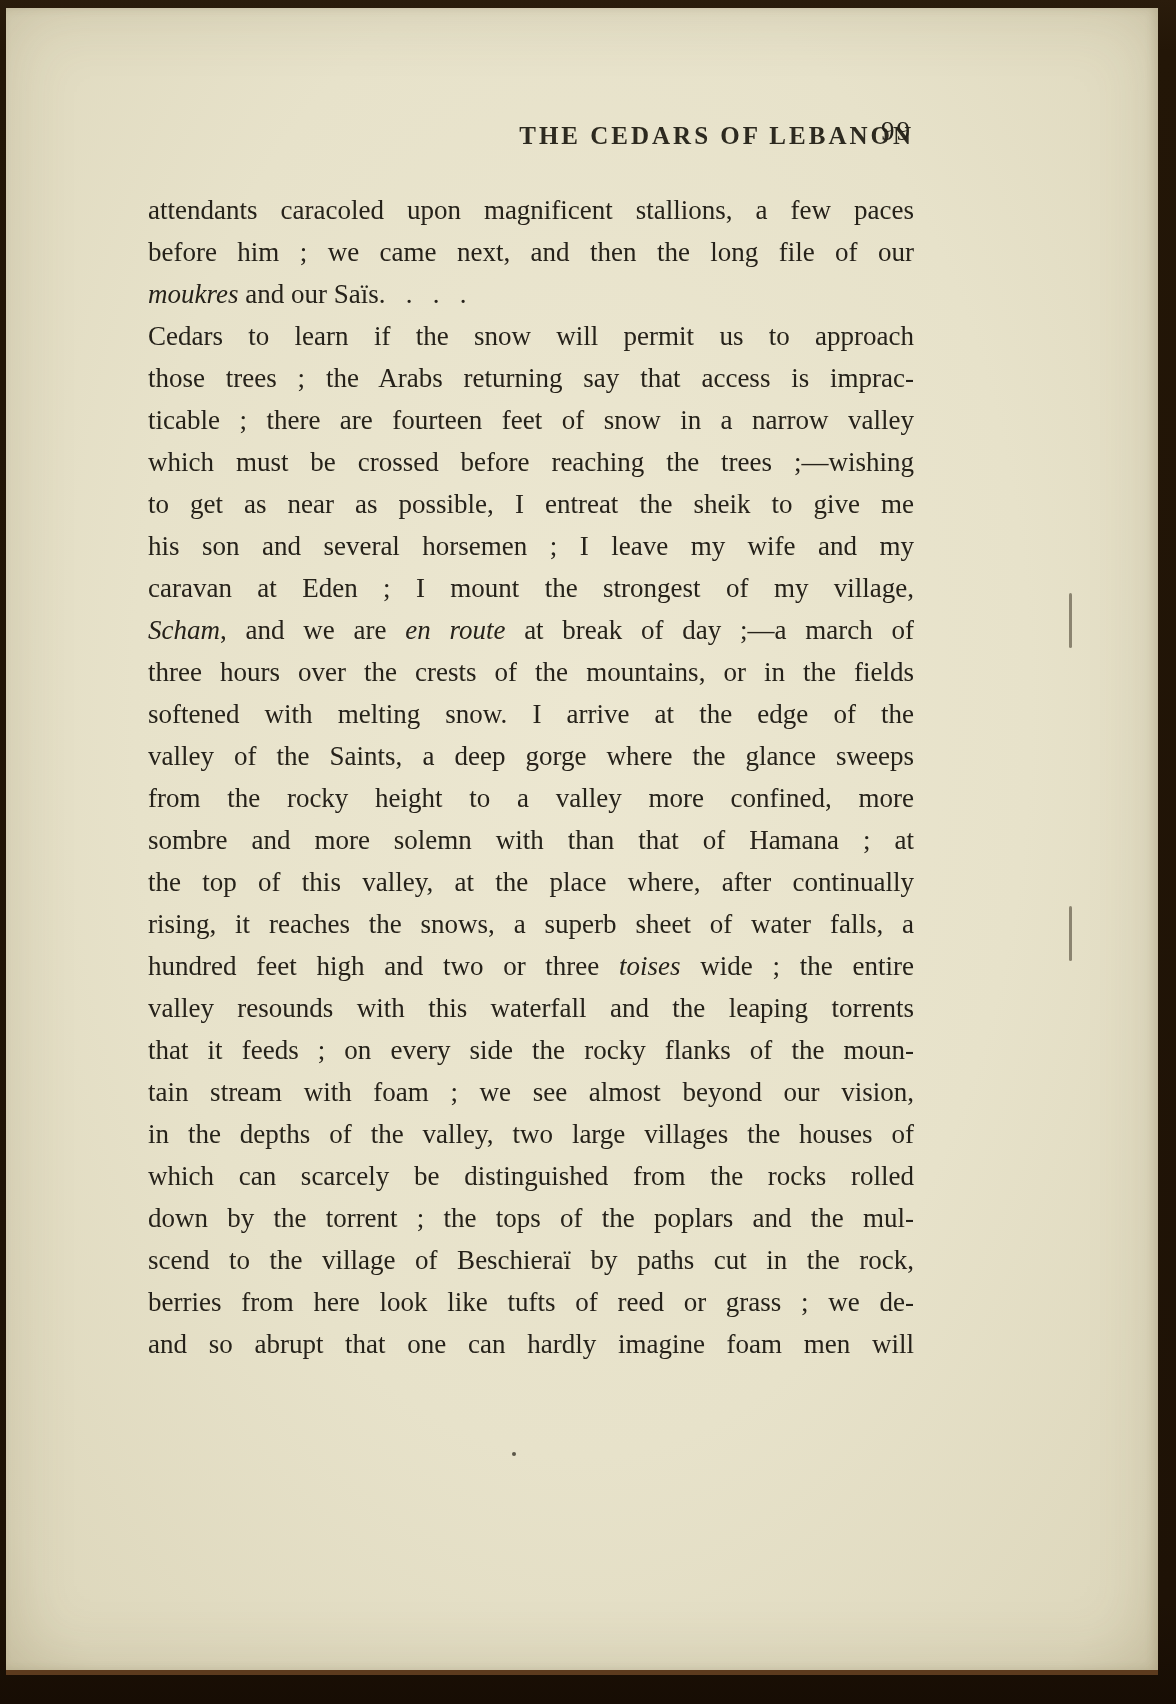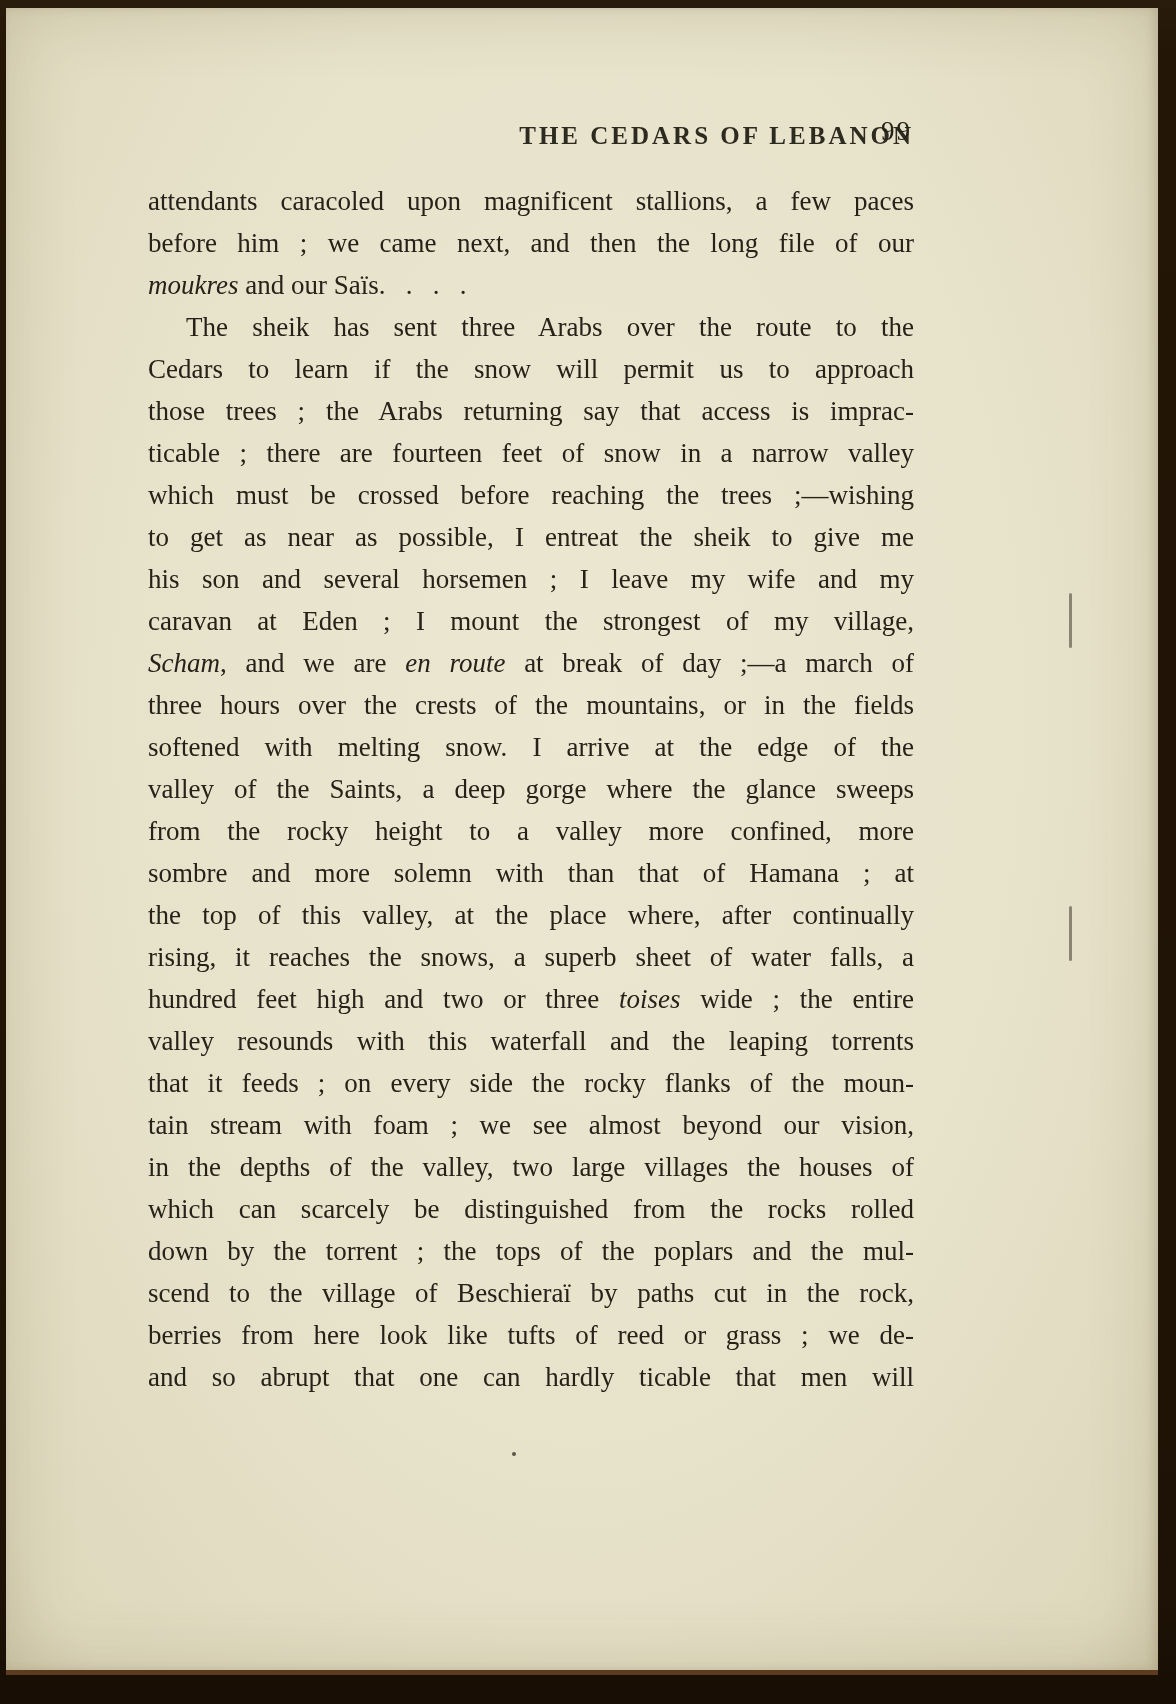--- a/index.html
+++ b/index.html
@@ -48,21 +48,21 @@
   }
   .pagenum {
     position: absolute;
     right: 2px;
     top: 0;
     font-size: 27px;
     letter-spacing: 2px;
     color: #26231b;
   }
   .text {
-    margin-top: 24px;
+    margin-top: 33px;
     font-size: 27px;
     line-height: 42px;
     color: #26221a;
     text-align: justify;
   }
   .line {
     height: 42px;
     text-align: justify;
     text-align-last: justify;
     text-justify: inter-word;
@@ -103,21 +103,20 @@
       <span class="title">THE CEDARS OF LEBANON</span>
       <span class="pagenum">99</span>
     </div>
     <div class="text">
         <div class="paragraph">
           <div class="line">attendants caracoled upon magnificent stallions, a few paces</div>
           <div class="line">before him ; we came next, and then the long file of our</div>
           <div class="line noJustify"><i>moukres</i> and our Saïs.&nbsp;&nbsp;&nbsp;.&nbsp;&nbsp;&nbsp;.&nbsp;&nbsp;&nbsp;.</div>
         </div>
         <div class="paragraph">
-          <div class="line indent">The sheik has sent three Arabs over the route to the</div>
           <div class="line">Cedars to learn if the snow will permit us to approach</div>
           <div class="line">those trees ; the Arabs returning say that access is imprac-</div>
           <div class="line">ticable ; there are fourteen feet of snow in a narrow valley</div>
           <div class="line">which must be crossed before reaching the trees ;—wishing</div>
           <div class="line">to get as near as possible, I entreat the sheik to give me</div>
           <div class="line">his son and several horsemen ; I leave my wife and my</div>
           <div class="line">caravan at Eden ; I mount the strongest of my village,</div>
           <div class="line"><i>Scham</i>, and we are <i>en route</i> at break of day ;—a march of</div>
           <div class="line">three hours over the crests of the mountains, or in the fields</div>
           <div class="line">softened with melting snow.  I arrive at the edge of the</div>
@@ -128,20 +127,20 @@
           <div class="line">rising, it reaches the snows, a superb sheet of water falls, a</div>
           <div class="line">hundred feet high and two or three <i>toises</i> wide ; the entire</div>
           <div class="line">valley resounds with this waterfall and the leaping torrents</div>
           <div class="line">that it feeds ; on every side the rocky flanks of the moun-</div>
           <div class="line">tain stream with foam ; we see almost beyond our vision,</div>
           <div class="line">in the depths of the valley, two large villages the houses of</div>
           <div class="line">which can scarcely be distinguished from the rocks rolled</div>
           <div class="line">down by the torrent ; the tops of the poplars and the mul-</div>
           <div class="line">scend to the village of Beschieraï by paths cut in the rock,</div>
           <div class="line">berries from here look like tufts of reed or grass ; we de-</div>
-          <div class="line">and so abrupt that one can hardly ticable that men will</div>
+          <div class="line">and so abrupt that one can hardly imagine foam men will</div>
         </div>
       </div>
   </div>
   <div class="artifact a1"></div>
   <div class="artifact a2"></div>
   <div class="speck"></div>
 </div>
 
 </body></html>

